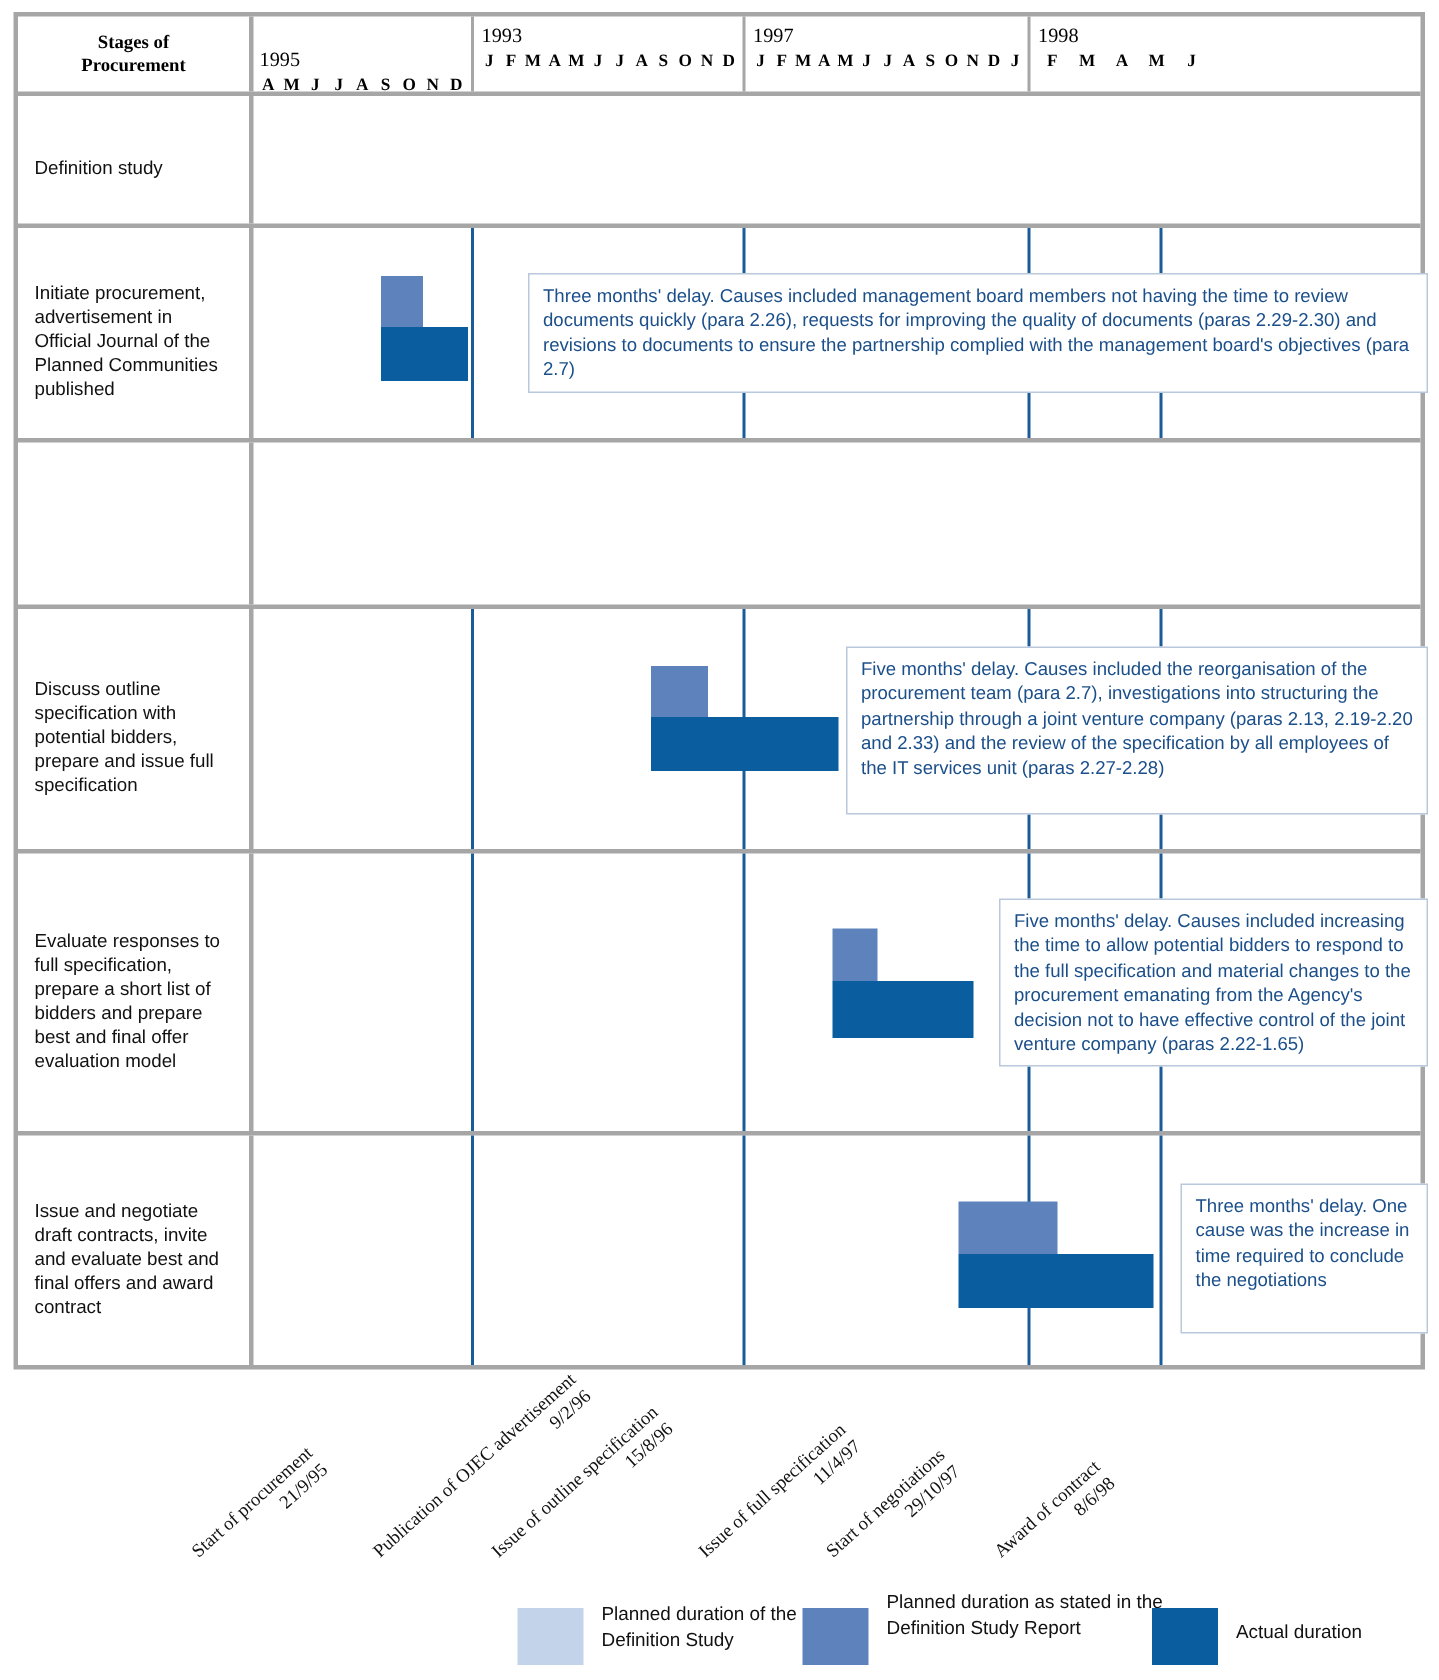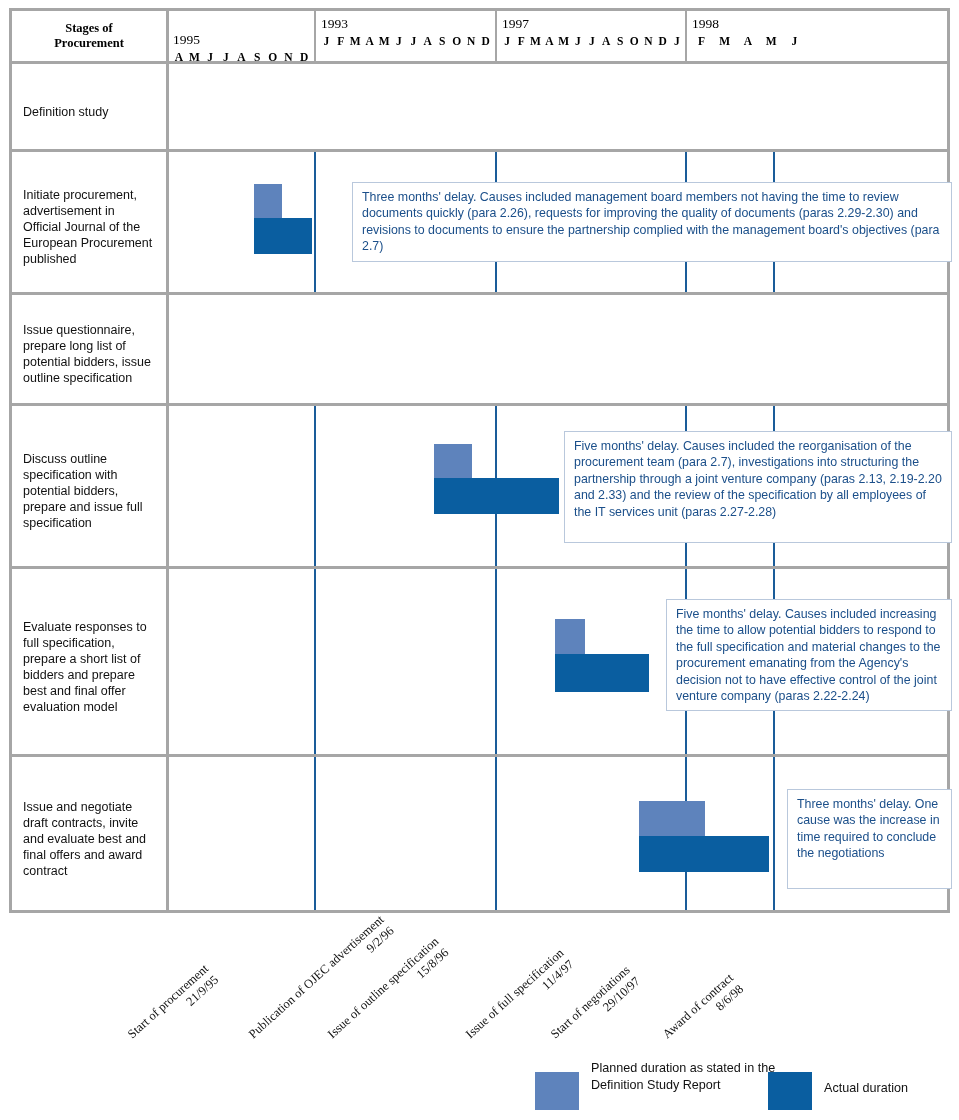--- a/index.html
+++ b/index.html
@@ -127,38 +127,37 @@
 
   <div class="row-sep" style="top:50px;"></div>
 
   <div class="stage-row" style="top:53px;height:85px;">
     <div class="stage-label">Definition study</div>
     <div class="label-col-sep" style="left:154px;height:85px;"></div>
   </div>
   <div class="row-sep" style="top:138px;"></div>
 
   <div class="stage-row" style="top:141px;height:140px;">
-    <div class="stage-label">Initiate procurement, advertisement in Official Journal of the European Procurement published</div>
+    <div class="stage-label">Initiate procurement, advertisement in Official Journal of the Planned Communities published</div>
     <div class="label-col-sep" style="left:154px;height:140px;"></div>
     <div class="plot">
       <div class="gridline" style="left:145px;"></div>
       <div class="gridline" style="left:326px;"></div>
       <div class="gridline" style="left:516px;"></div>
       <div class="gridline" style="left:604px;"></div>
 
       <div class="bar bar-planned-rep" style="left:85px;top:32px;width:28px;height:34px;"></div>
       <div class="bar bar-actual" style="left:85px;top:66px;width:58px;height:36px;"></div>
 
       <div class="note" style="left:183px;top:30px;width:600px;height:80px;">Three months' delay. Causes included management board members not having the time to review documents quickly (para 2.26), requests for improving the quality of documents (paras 2.29-2.30) and revisions to documents to ensure the partnership complied with the management board's objectives (para 2.7)</div>
     </div>
   </div>
   <div class="row-sep" style="top:281px;"></div>
 
   <div class="stage-row" style="top:284px;height:108px;">
-    <div class="stage-label">Issue questionnaire, prepare long list of potential bidders, issue outline specification</div>
     <div class="label-col-sep" style="left:154px;height:108px;"></div>
   </div>
   <div class="row-sep" style="top:392px;"></div>
 
   <div class="stage-row" style="top:395px;height:160px;">
     <div class="stage-label">Discuss outline specification with potential bidders, prepare and issue full specification</div>
     <div class="label-col-sep" style="left:154px;height:160px;"></div>
     <div class="plot">
       <div class="gridline" style="left:145px;"></div>
       <div class="gridline" style="left:326px;"></div>
@@ -178,21 +177,21 @@
     <div class="label-col-sep" style="left:154px;height:185px;"></div>
     <div class="plot">
       <div class="gridline" style="left:145px;"></div>
       <div class="gridline" style="left:326px;"></div>
       <div class="gridline" style="left:516px;"></div>
       <div class="gridline" style="left:604px;"></div>
 
       <div class="bar bar-planned-rep" style="left:386px;top:50px;width:30px;height:35px;"></div>
       <div class="bar bar-actual" style="left:386px;top:85px;width:94px;height:38px;"></div>
 
-      <div class="note" style="left:497px;top:30px;width:286px;height:112px;">Five months' delay. Causes included increasing the time to allow potential bidders to respond to the full specification and material changes to the procurement emanating from the Agency's decision not to have effective control of the joint venture company (paras 2.22-2.24)</div>
+      <div class="note" style="left:497px;top:30px;width:286px;height:112px;">Five months' delay. Causes included increasing the time to allow potential bidders to respond to the full specification and material changes to the procurement emanating from the Agency's decision not to have effective control of the joint venture company (paras 2.22-1.65)</div>
     </div>
   </div>
   <div class="row-sep" style="top:743px;"></div>
 
   <div class="stage-row" style="top:746px;height:153px;">
     <div class="stage-label">Issue and negotiate draft contracts, invite and evaluate best and final offers and award contract</div>
     <div class="label-col-sep" style="left:154px;height:153px;"></div>
     <div class="plot">
       <div class="gridline" style="left:145px;"></div>
       <div class="gridline" style="left:326px;"></div>
@@ -229,20 +228,24 @@
     <span>Start of negotiations</span>
     <span class="ms-date">29/10/97</span>
   </div>
   <div class="milestone" style="left:680px;top:110px;">
     <span>Award of contract</span>
     <span class="ms-date">8/6/98</span>
   </div>
 </div>
 
 <div id="legend">
+  <div class="legend-item" style="left:345px;width:240px;">
+    <div class="legend-swatch" style="background:#c3d3ea;"></div>
+    <div class="legend-text" style="width:150px;">Planned duration of the Definition Study</div>
+  </div>
   <div class="legend-item" style="left:535px;width:250px;">
     <div class="legend-swatch" style="background:#5e83bc;"></div>
     <div class="legend-text" style="width:190px;top:2px;">Planned duration as stated in the Definition Study Report</div>
   </div>
   <div class="legend-item" style="left:768px;width:190px;">
     <div class="legend-swatch" style="background:#0a5ea0;"></div>
     <div class="legend-text" style="width:130px;top:22px;">Actual duration</div>
   </div>
 </div>
 

